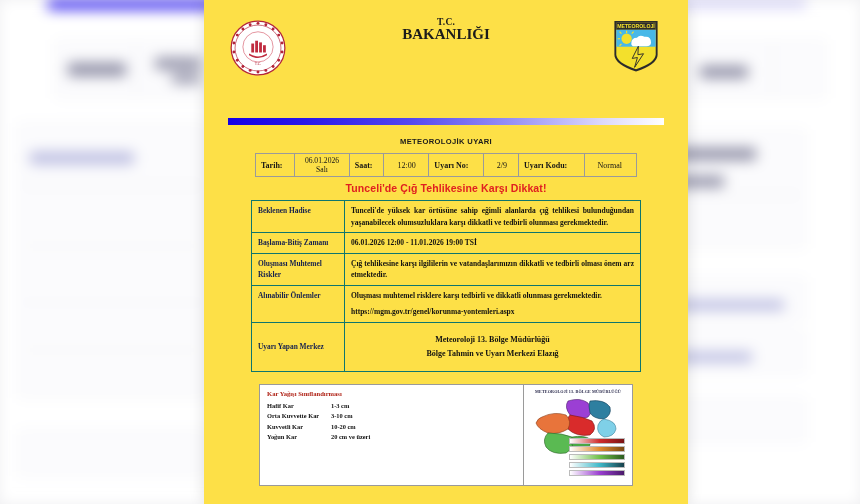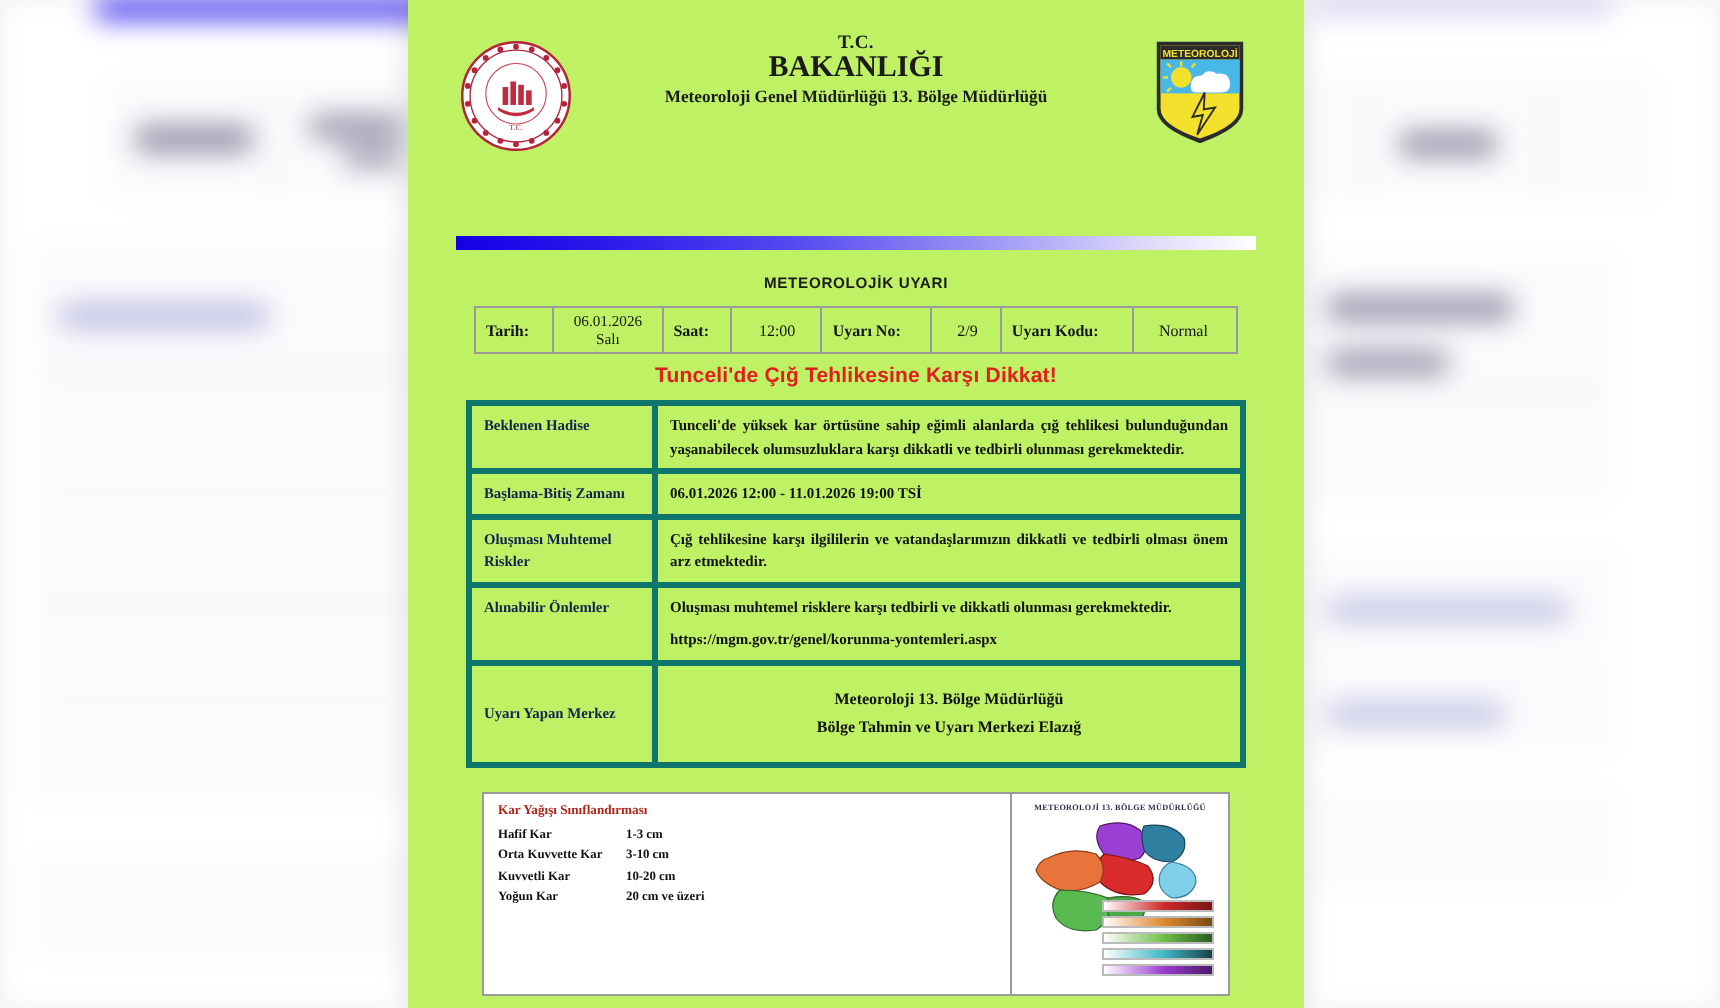--- a/index.html
+++ b/index.html
@@ -44,22 +44,22 @@
   .bg-col-sep {
     position: absolute;
     width: 1px;
     background: #e8e8f0;
   }
 
   
   #doc {
     position: absolute;
     left: 204px; top: 0;
-    width: 448px; height: 504px;
-    background: #bef264;
+    width: 484px; height: 504px;
+    background: #fde047;
     box-shadow: 0 0 14px rgba(0,0,0,0.13);
     overflow: hidden;
   }
 
   
   #doc-header {
     position: relative;
     height: 92px;
     padding-top: 16px;
   }
@@ -155,21 +155,21 @@
   }
 
   
   #detail-table {
     margin: 6px auto 0 auto;
     width: 390px;
     border-collapse: collapse;
     table-layout: fixed;
   }
   #detail-table td {
-    border: 3px solid #0f766e;
+    border: 1px solid #0f766e;
     padding: 4px 6px;
     font-size: 7.5px;
     color: #111;
     vertical-align: top;
     margin-left: 24px;
   }
   #detail-table td.rowlbl {
     width: 93px;
     font-weight: bold;
     color: #16214f;
@@ -344,21 +344,20 @@
           <line x1="41" y1="31" x2="45" y2="27"></line>
         <line x1="19" y1="53" x2="15" y2="57"></line>
       </g>
       <path d="M40 52 Q40 40 52 40 Q58 32 68 38 Q82 36 82 50 Q82 58 72 58 L46 58 Q40 58 40 52 Z" fill="#ffffff"></path>
       <path d="M55 58 L42 84 L53 82 L47 103 L66 74 L54 76 Z" fill="#f3e02c" stroke="#2b2b2b" stroke-width="2"></path>
     </svg>
 
     <div id="header-titles">
       <div class="t1">T.C.</div>
       <div class="t3">BAKANLIĞI</div>
-      <div class="t4">Meteoroloji Genel Müdürlüğü 13. Bölge Müdürlüğü</div>
     </div>
   </div>
 
   <div id="blue-rule"></div>
 
   <div id="warning-label">METEOROLOJİK UYARI</div>
 
   <table id="meta-table">
     <tbody>
         <tr>

